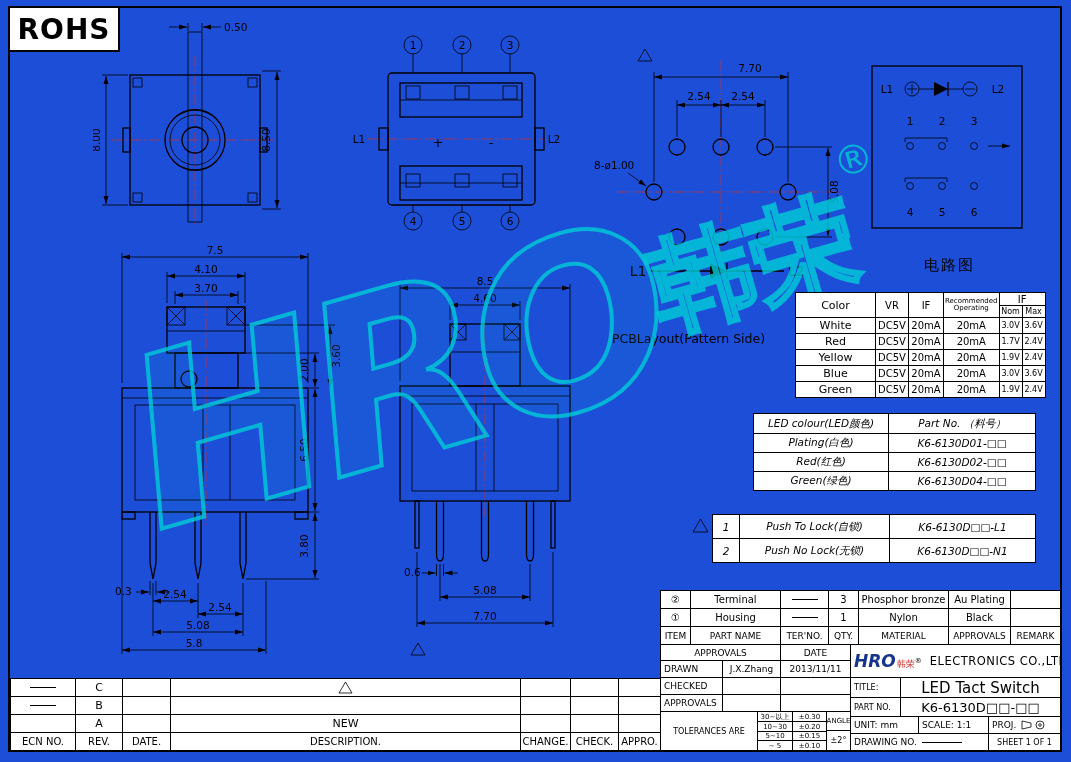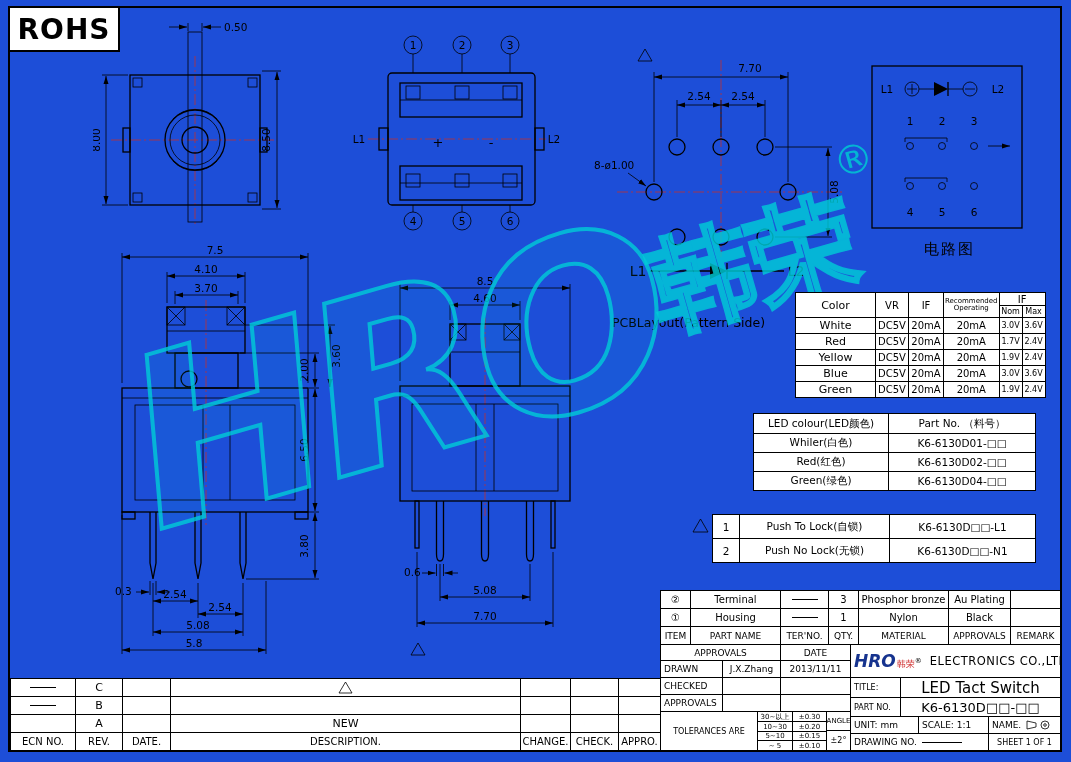--- a/index.html
+++ b/index.html
@@ -10,25 +10,25 @@
           display:flex; align-items:center; justify-content:center; font-weight:bold; font-size:28px;
           letter-spacing:1px; z-index:12; background:#fff; }
   .abs { position:absolute; z-index:2; }
   svg text { font-family:"DejaVu Sans", sans-serif; fill:#000; }
   .ol { fill:none; stroke:#000; stroke-width:1.3; }
   .thin { fill:none; stroke:#000; stroke-width:0.8; }
   .dl { fill:none; stroke:#000; stroke-width:0.8; }
   .cl { fill:none; stroke:#c03030; stroke-width:0.8; stroke-dasharray:11 3 2 3; }
   .dt { font-size:10.5px; }
   .big { font-size:14px; }
-  .caption { position:absolute; z-index:4; font-size:12.5px; }
+  .caption { position:absolute; z-index:4; font-size:12.5px;margin-top:16px; }
   .dtab { position:absolute; border-collapse:collapse; table-layout:fixed; background:#fff; z-index:10; font-size:10px; }
   .dtab td { border:1px solid #000; text-align:center; padding:0 1px; overflow:hidden; white-space:nowrap; }
   .tiny { font-size:7px; line-height:1.05; white-space:normal !important; }
-  .led-table td, .op-table td { font-size:10.5px; }
+  .led-table td, .op-table td { font-size:10.5px;font-style:italic; }
   .tblock, .revblock { position:absolute; z-index:10; background:#fff; border-left:1px solid #000; border-top:1px solid #000; }
   .tblock { left:660px; top:590px; width:400px; height:160px; }
   .revblock { left:10px; top:678px; width:650px; height:72px; }
   .cell { position:absolute; display:flex; align-items:center; justify-content:center;
           font-size:10px; border-right:1px solid #000; border-bottom:1px solid #000; overflow:hidden; white-space:nowrap; }
   .cell.left { justify-content:flex-start; padding-left:3px; }
   .f8 { font-size:8px; } .f9 { font-size:9px; } .f7 { font-size:7px; }
   .f11 { font-size:11px; } .f13 { font-size:13px; } .f15 { font-size:15px; }
   .dashline { display:inline-block; width:26px; border-top:1px solid #000; }
   .logo-hro b { color:#16338e; font-style:italic; font-weight:900; font-size:17px; letter-spacing:0; }
@@ -398,21 +398,21 @@
     <colgroup>
         <col style="width:135px">
         <col style="width:147px">
       </colgroup>
     <tbody>
       <tr style="height:20px">
         <td>LED colour(LED颜色)</td>
         <td>Part No. （料号）</td>
       </tr>
       <tr style="height:19px">
-        <td>Whiler(白色)</td>
+        <td>Plating(白色)</td>
         <td>K6-6130D01-□□</td>
       </tr>
       <tr style="height:19px">
         <td>Red(红色)</td>
         <td>K6-6130D02-□□</td>
       </tr>
       <tr style="height:19px">
         <td>Green(绿色)</td>
         <td>K6-6130D04-□□</td>
       </tr>
@@ -498,21 +498,21 @@
       <span class="logo-hro"><b>HRO</b><i class="logo-cn">韩荣</i><span class="logo-reg">®</span></span>
       <span class="company">ELECTRONICS CO.,LTD</span>
     </div>
     <div class="cell f8 left" style="left:190px;top:87px;width:50px;height:20px">TITLE:</div>
     <div class="cell f15" style="left:240px;top:87px;width:160px;height:20px">LED Tact Switch</div>
     <div class="cell f8 left" style="left:190px;top:107px;width:50px;height:19px">PART NO.</div>
     <div class="cell f13" style="left:240px;top:107px;width:160px;height:19px">K6-6130D□□-□□</div>
     <div class="cell f9 left" style="left:190px;top:126px;width:68px;height:17px">UNIT: mm</div>
     <div class="cell f9 left" style="left:258px;top:126px;width:70px;height:17px">SCALE: 1:1</div>
     <div class="cell f9 left" style="left:328px;top:126px;width:72px;height:17px">
-      <span>NAME.</span>
+      <span>PROJ.</span>
       <svg width="30" height="12" viewBox="0 0 30 12" style="margin-left:3px">
         <polygon class="thin" points="3,2 12,4 12,8 3,10"></polygon>
         <circle class="thin" cx="21" cy="6" r="4"></circle>
         <circle class="thin" cx="21" cy="6" r="1.3"></circle>
       </svg>
     </div>
     <div class="cell f9 left" style="left:190px;top:143px;width:138px;height:17px">
       <span>DRAWING NO.</span>
       <span class="dashline" style="width:40px;margin-left:5px"></span>
     </div>

